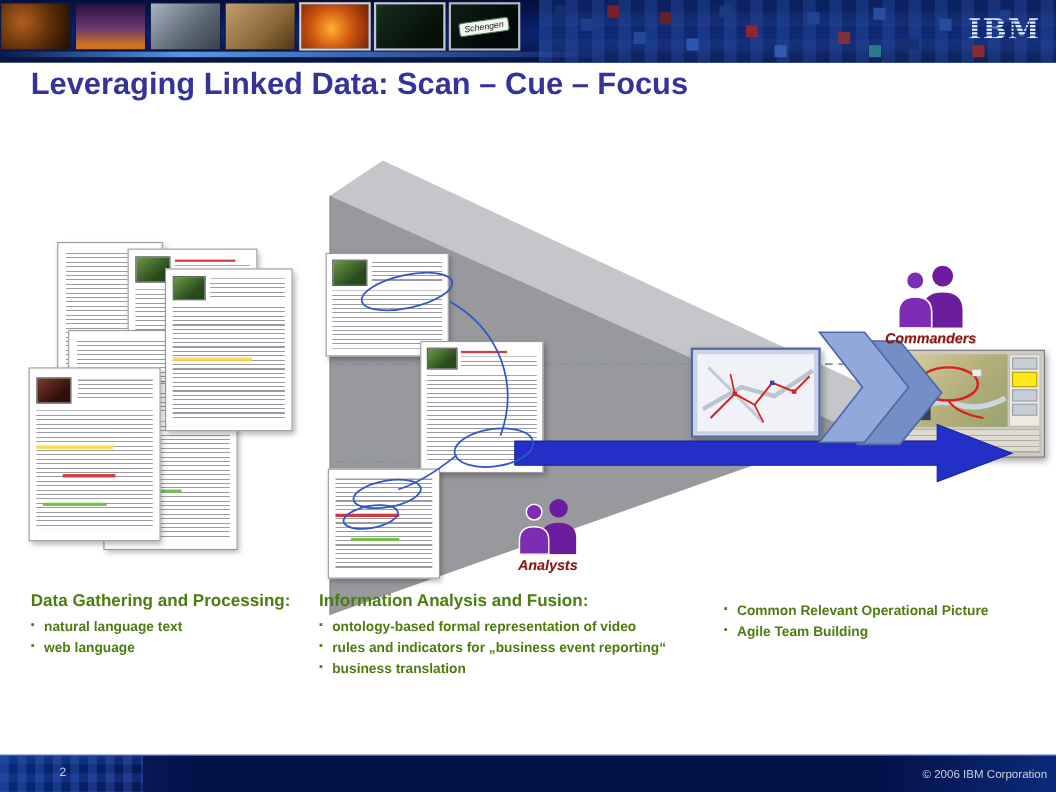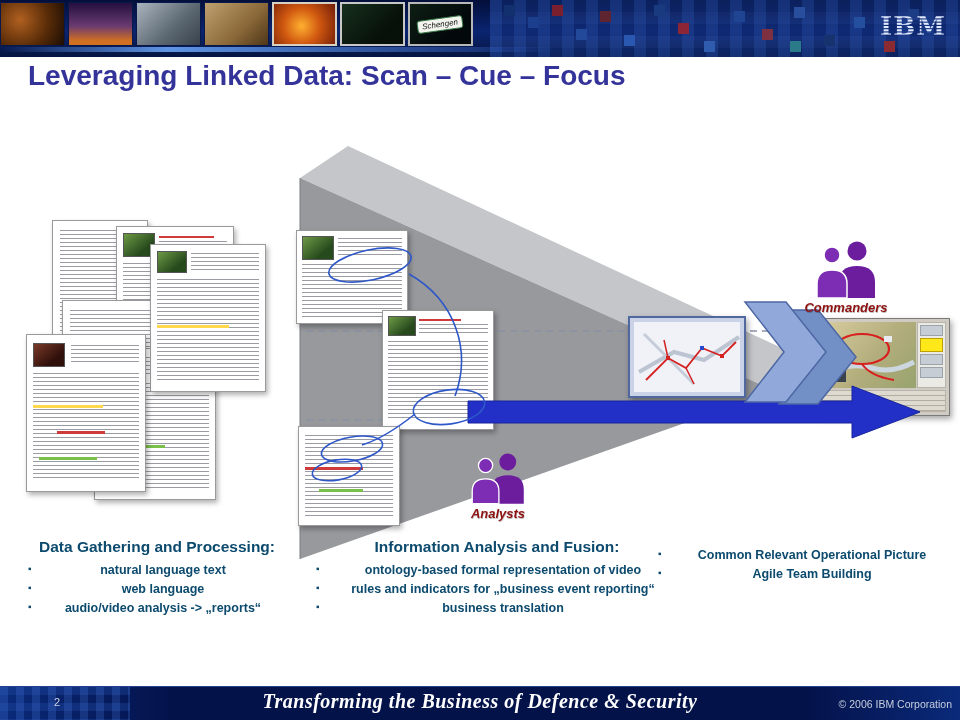--- a/index.html
+++ b/index.html
@@ -61,27 +61,27 @@
   .app-side{position:absolute;right:3px;top:3px;width:29px;height:66px;background:#eceae4;border:1px solid #b8b4aa;box-sizing:border-box;}
   .app-btn{margin:2px;height:9px;background:#c6cdd4;border:1px solid #9aa2aa;}
   .app-btn.yellow{background:#ffe81a;border-color:#bca100;height:12px;}
   .app-bottom{position:absolute;left:3px;right:3px;bottom:3px;height:22px;background:#dedacf;border:1px solid #b8b4aa;box-sizing:border-box;
            background-image:repeating-linear-gradient(to bottom,transparent 0,transparent 4px,#b2ada0 4px,#b2ada0 5px);}
   .people{position:absolute;z-index:7;}
   .dlabel{position:absolute;z-index:7;font-size:13px;font-weight:bold;font-style:italic;color:#8f1212;
           text-align:center;text-shadow:.5px .5px 0 rgba(0,0,0,.25);}
 
   
-  .col{position:absolute;z-index:8;color:#0c4a6e;text-align:center;}
+  .col{position:absolute;z-index:8;color:#4d7c0f;}
   .col h2{margin:0 0 5px 0;font-size:15.5px;font-weight:bold;}
   .col ul{list-style:none;margin:0;padding:0;}
   .col li{position:relative;font-size:12.5px;font-weight:bold;line-height:1.5;padding-left:12px;}
   .col li::before{content:"▪";position:absolute;left:0;top:0;font-size:10px;}
   .col-left{left:28px;top:538px;width:258px;}
-  .col-mid{left:290px;top:538px;width:362px;margin-left:26px;}
+  .col-mid{left:290px;top:538px;width:362px;}
   .col-right{left:658px;top:546px;width:296px;}
 
   
   .footer{position:absolute;left:0;bottom:0;width:960px;height:33px;
           background:linear-gradient(to right,#0a2a7a,#04124a 18%,#04124a 84%,#0a2a7a);
           border-top:1px solid #23418f;z-index:9;}
   .footer::before{content:"";position:absolute;left:0;top:0;width:130px;height:100%;
           background-image:linear-gradient(90deg,rgba(70,120,220,.25) 50%,transparent 50%),
                            linear-gradient(rgba(30,70,160,.4) 50%,transparent 50%);
           background-size:16px 16px;}
@@ -260,37 +260,35 @@
       </svg>
     </div>
     <div class="dlabel" style="left:452px;top:506px;width:92px">Analysts</div>
   </div>
 
   <div class="col col-left">
     <h2>Data Gathering and Processing:</h2>
     <ul>
       <li>natural language text</li>
       <li>web language</li>
-      <li>audio/video analysis -&gt; „reports“</li>
     </ul>
   </div>
   <div class="col col-mid">
     <h2>Information Analysis and Fusion:</h2>
     <ul>
       <li>ontology-based formal representation of video</li>
       <li>rules and indicators for „business event reporting“</li>
       <li>business translation</li>
     </ul>
   </div>
   <div class="col col-right">
     <ul>
       <li>Common Relevant Operational Picture</li>
       <li>Agile Team Building</li>
     </ul>
   </div>
 
   <footer class="footer">
     <span class="pagenum">2</span>
-    <span class="tagline">Transforming the Business of Defence &amp; Security</span>
     <span class="copyright">© 2006 IBM Corporation</span>
   </footer>
 
 </div>
 
 </body></html>

